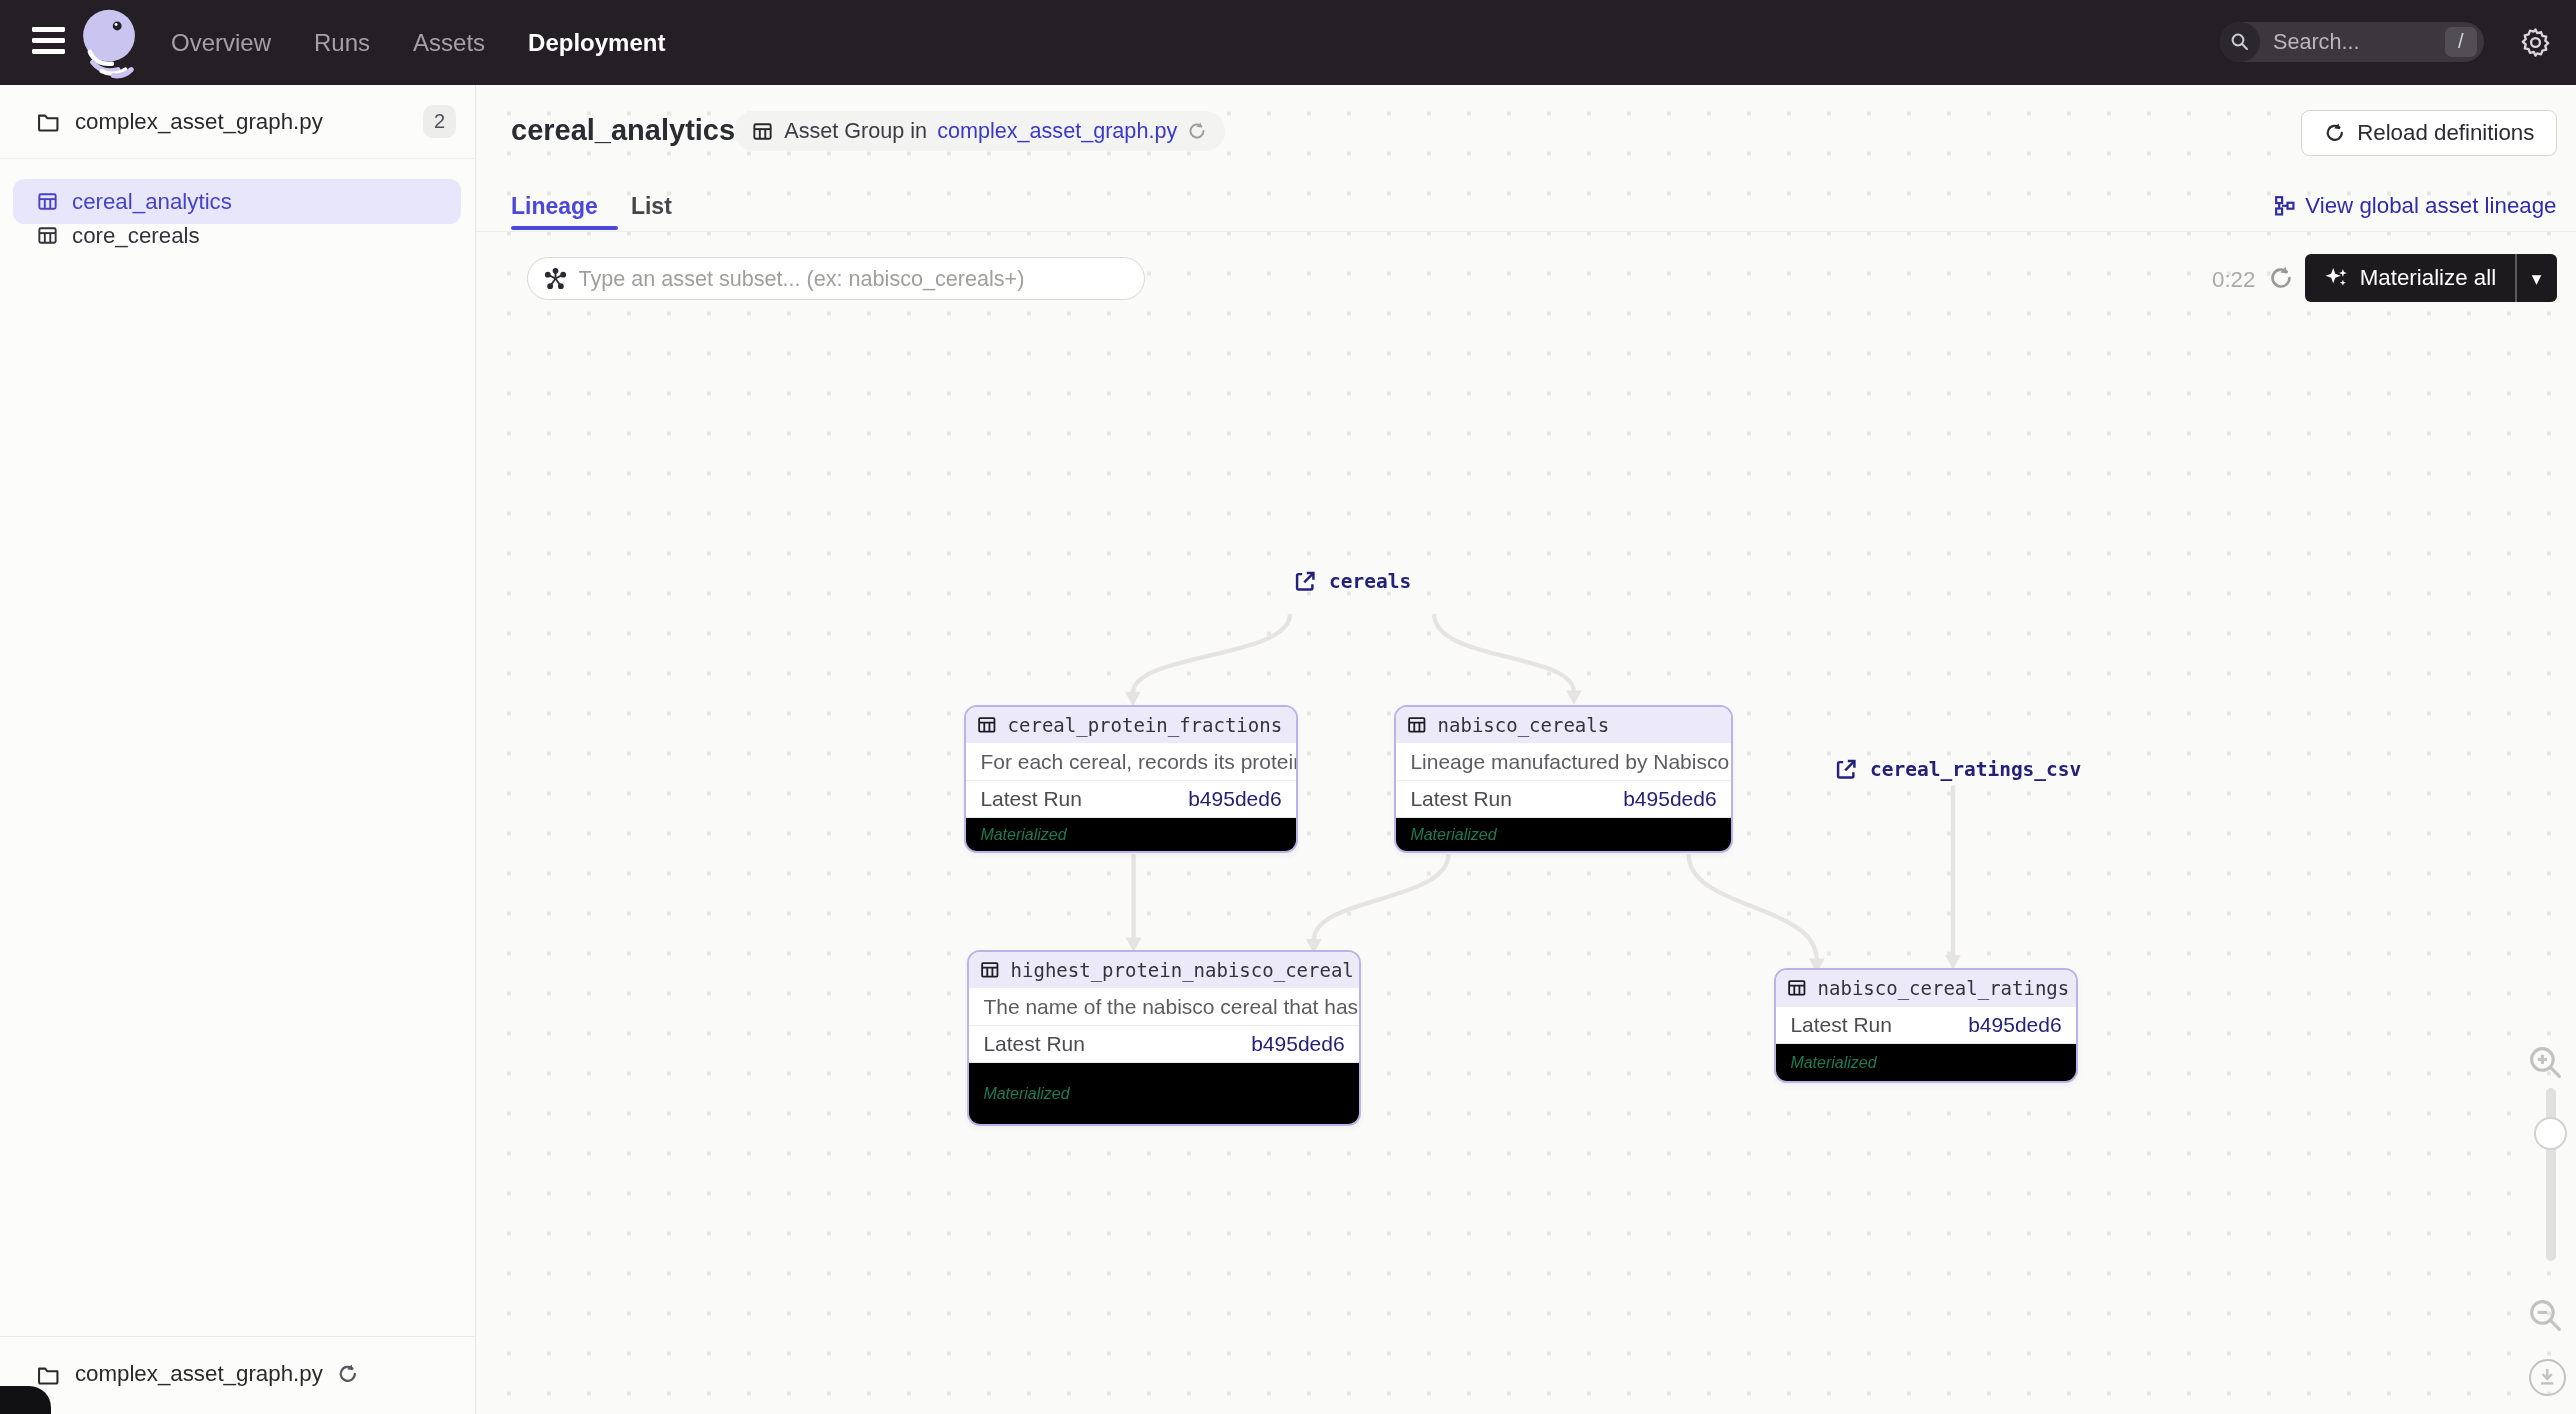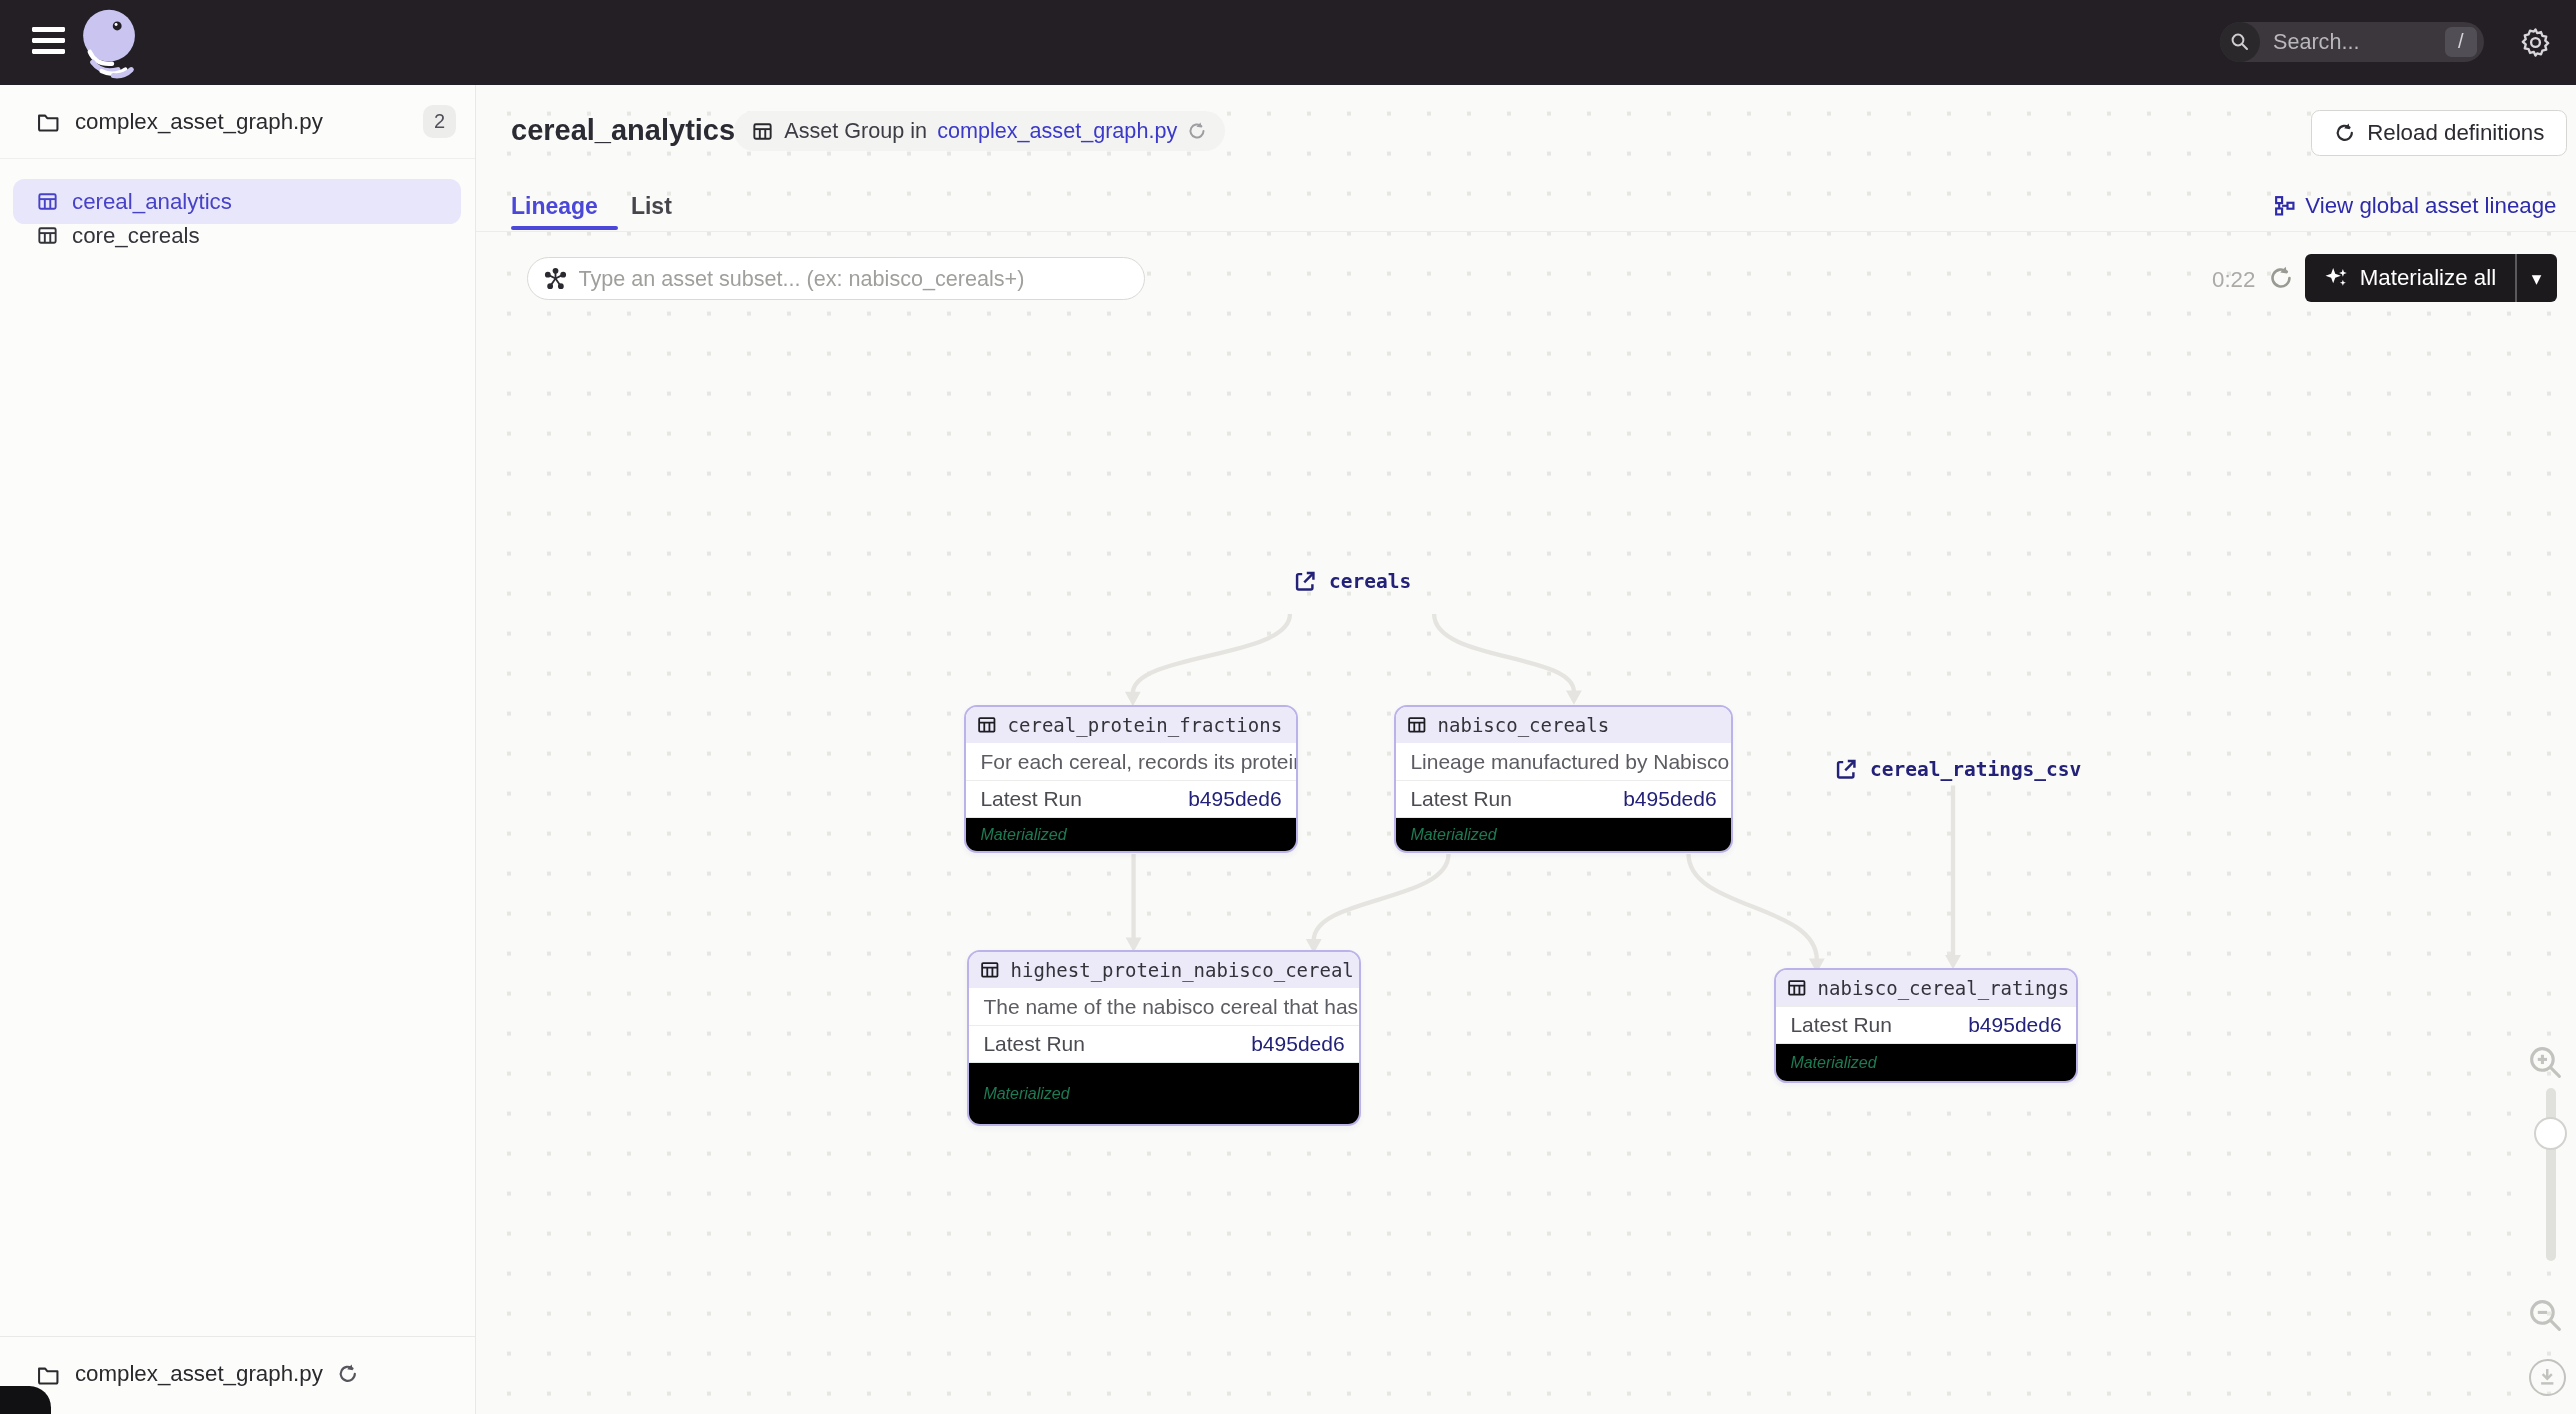--- a/index.html
+++ b/index.html
@@ -43,21 +43,21 @@
   .corner-blob { position:absolute; left:-30px; bottom:-24.5px; width:81px; height:53px;
     background:#111113; border-radius:21.6px; }
 
   
   .main { position:absolute; left:476px; top:85px; width:2100px; height:1329px;
     background: radial-gradient(#e6e6e2 2.2px, transparent 2.5px) 13px 8.6px / 40px 40px, #fafaf8; }
   .page-title { position:absolute; left:35px; top:29px; font-size:29px; font-weight:700; color:#2b2b33; }
   .group-pill { position:absolute; left:258px; top:26px; height:40px; background:#f3f3f1;
     border-radius:20px; display:flex; align-items:center; gap:10px; padding:0 17.3px; font-size:21.6px; color:#3c3c44; }
   .group-pill a { color:#3b39c9; text-decoration:none; cursor:pointer; }
-  .reload-btn { position:absolute; right:9px; top:25px; height:46px; padding:0 21.6px;
+  .reload-btn { position:absolute; right:19px; top:25px; height:46px; padding:0 21.6px;
     background:#ffffff; border:1.4px solid #d6d6d3; border-radius:8.6px; display:flex; align-items:center; gap:11.5px;
     font-size:22.3px; color:#2b2b31; cursor:pointer; }
   .tabs { position:absolute; left:35px; top:108px; display:flex; gap:33px; }
   .tab { font-size:23px; font-weight:600; color:#45454b; cursor:pointer; }
   .tab.active { color:#4a47d9; }
   .tab-underline { position:absolute; left:35px; top:141px; width:107px; height:4.3px; border-radius:2.2px; background:#4a47d9; }
   .tabs-hairline { position:absolute; left:0; top:146px; width:100%; height:1.4px; background:#ececea; }
   .global-link { position:absolute; right:19.5px; top:108px; display:flex; align-items:center; gap:10px;
     font-size:22.3px; color:#2e2bab; cursor:pointer; }
 
@@ -114,20 +114,26 @@
   <div class="logo">
     <svg viewBox="0 0 100 100" width="74" height="74">
       <circle cx="46" cy="40" r="35" fill="#c9c5f0"></circle>
       <circle cx="57" cy="27" r="6" fill="#231f25"></circle>
       <circle cx="55.5" cy="25" r="2" fill="#ffffff"></circle>
       <path d="M20 62 q8 18 30 16" stroke="#ffffff" stroke-width="6" fill="none" stroke-linecap="round"></path>
       <path d="M24 76 q12 16 34 10" stroke="#c9c5f0" stroke-width="7" fill="none" stroke-linecap="round"></path>
       <path d="M36 88 q16 8 32 -2" stroke="#ffffff" stroke-width="6" fill="none" stroke-linecap="round"></path>
       <path d="M52 94 q14 2 24 -8" stroke="#c9c5f0" stroke-width="7" fill="none" stroke-linecap="round"></path>
     </svg>
+  </div>
+  <div class="nav-links">
+    <span class="nav-link">Overview</span>
+    <span class="nav-link">Runs</span>
+    <span class="nav-link">Assets</span>
+    <span class="nav-link active">Deployment</span>
   </div>
   <div class="search-pill">
     <div class="search-circle">
       <svg viewBox="0 0 24 24" width="21.6" height="21.6">
           <circle cx="10" cy="10" r="6" stroke="#cfcdd1" stroke-width="2.2" fill="none"></circle>
           <line x1="14.5" y1="14.5" x2="20" y2="20" stroke="#cfcdd1" stroke-width="2.2" stroke-linecap="round"></line>
         </svg>
     </div>
     <span class="search-ph">Search...</span>
     <span class="slash-badge">/</span>

